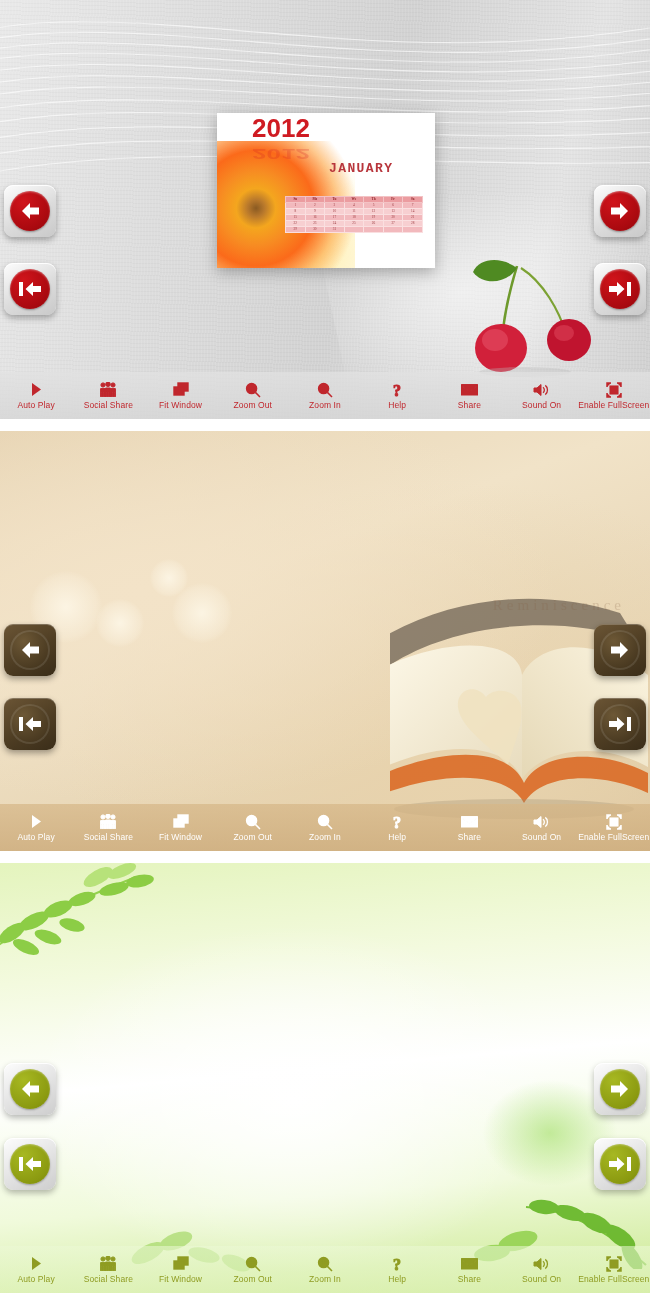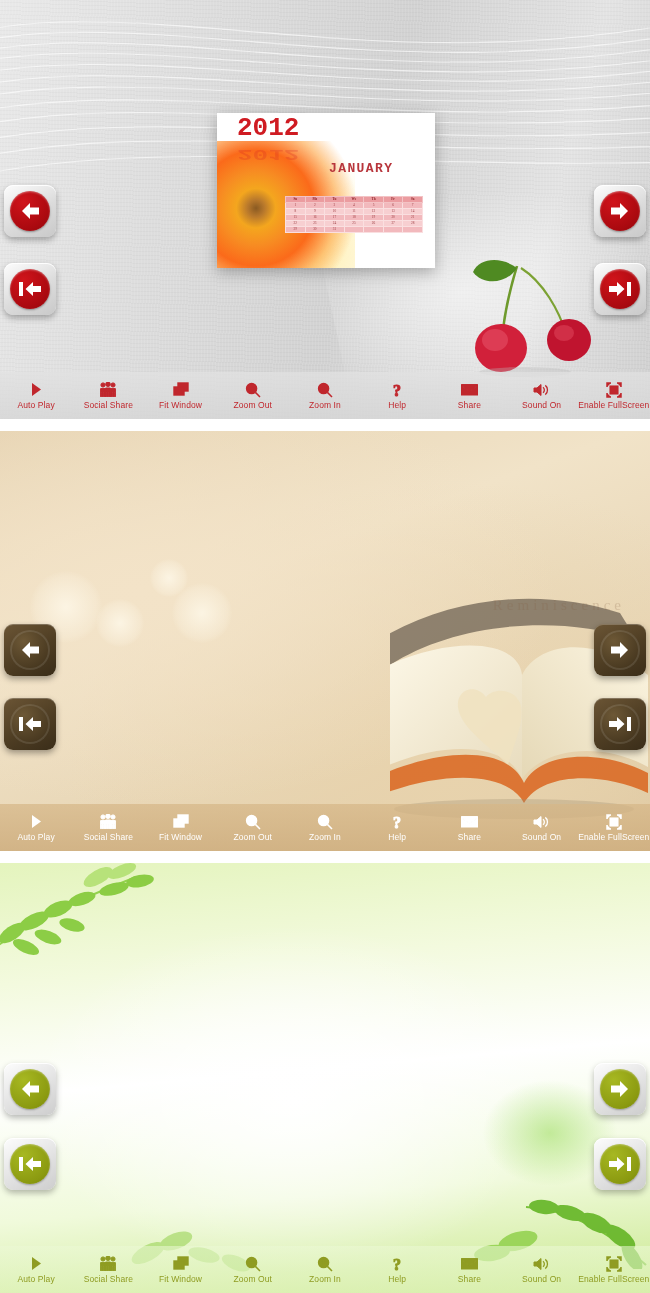--- a/index.html
+++ b/index.html
@@ -103,21 +103,21 @@
     box-shadow: inset 0 1px 2px rgba(255,255,255,.3), 0 1px 2px rgba(0,0,0,.3); }
 
   .nav-prev  { left: 4px;  }
   .nav-first { left: 4px;  }
   .nav-next  { right: 4px; }
   .nav-last  { right: 4px; }
 
   
   .cal { position: absolute; background: #fff; overflow: hidden;
     box-shadow: 0 4px 14px rgba(0,0,0,.28); z-index: 20; }
-  .cal-year { position: absolute; font-family: Liberation Mono, monospace; font-weight: bold; line-height: .95; }
+  .cal-year { position: absolute; font-family: Liberation Sans, sans-serif; font-weight: bold; line-height: .95; margin-left: 15px; }
   .cal-year .refl { display: block; transform: scaleY(-.55); opacity: .22; filter: blur(.4px); }
   .cal-month { position: absolute; font-family: Liberation Mono, monospace; font-weight: bold; letter-spacing: 1.4px; }
 
   table.grid { position: absolute; border-collapse: collapse; table-layout: fixed; }
   table.grid th, table.grid td { text-align: center; font-size: 3.4px; line-height: 1.45;
     font-family: "Liberation Serif", serif; }
   table.grid th { font-weight: bold; }
 
   
   #cal-jan { left: 217px; top: 113px; width: 218px; height: 155px; }

